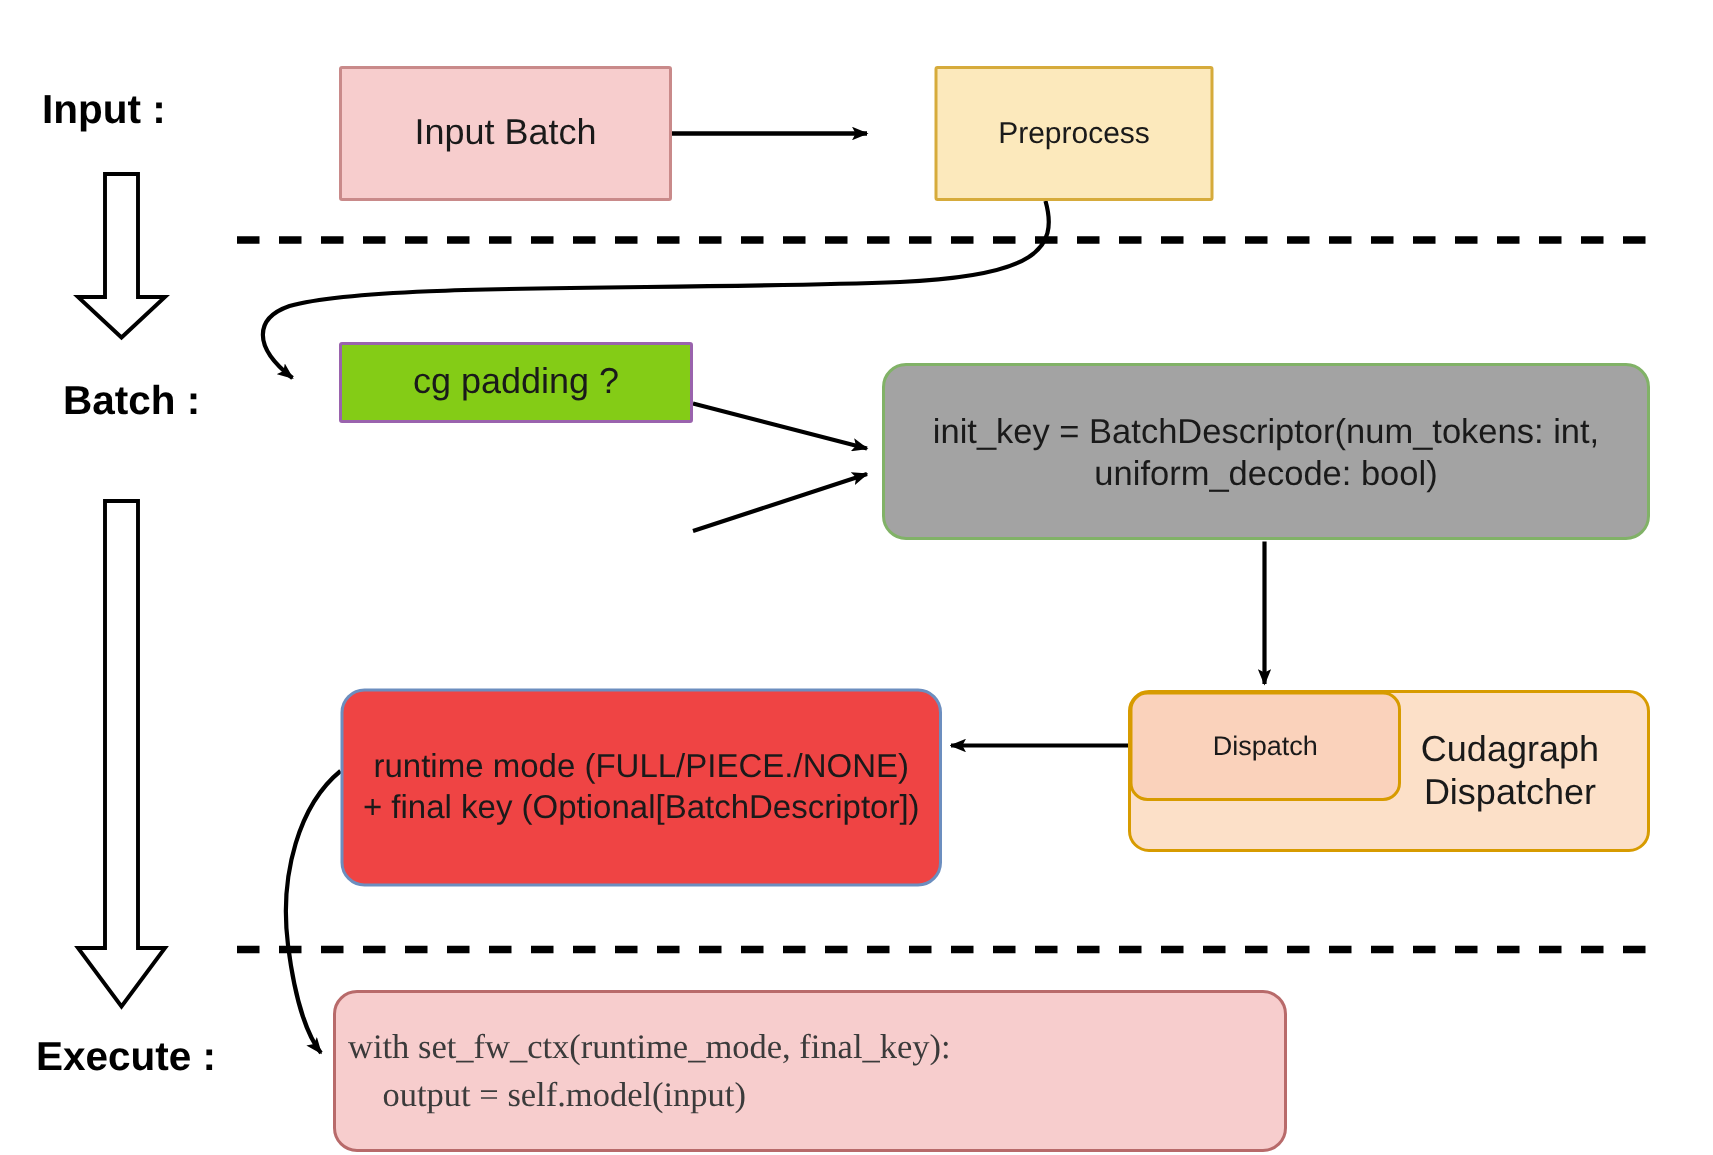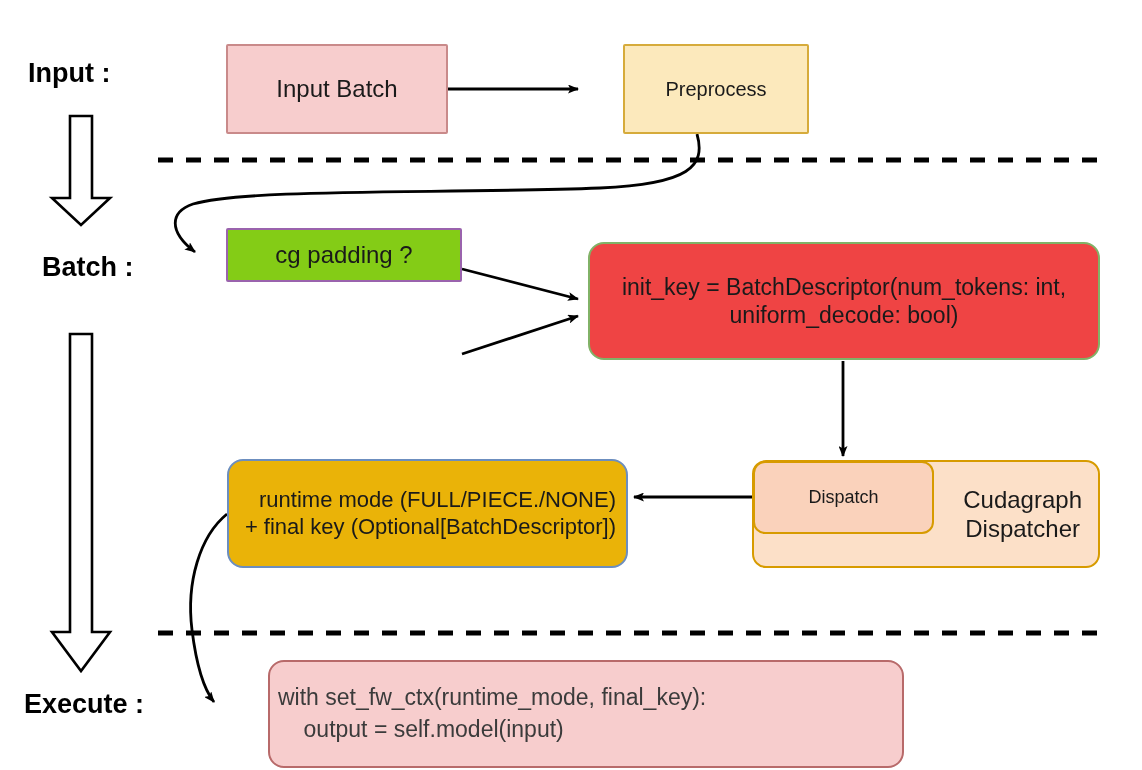--- a/index.html
+++ b/index.html
@@ -28,36 +28,36 @@
     background:#f7cdcd;border-color:#c98a8a;font-size:24px;}
   #node-preprocess{left:586px;top:28px;width:186px;height:90px;
     background:#fce9bc;border-color:#d6ab3b;font-size:20px;margin-left:37px;}
 
   #node-cg-padding{left:226px;top:212px;width:236px;height:54px;
     background:#84cc16;border-color:#9a63ad;font-size:24px;}
   #node-uniform-decode{left:226px;top:296px;width:236px;height:72px;
     background:#e6d3ee;border-color:#9a63ad;font-size:24px;}
 
   #node-init-key{left:588px;top:226px;width:512px;height:118px;
-    background:#ef4444;border-color:#81b267;font-size:23px;border-radius:16px;}
+    background:#a3a3a3;border-color:#81b267;font-size:23px;border-radius:16px;}
 
   #node-cudagraph-dispatcher{left:752px;top:444px;width:348px;height:108px;
     background:#fce0c8;border-color:#d79b00;font-size:24px;border-radius:14px;
     align-items:center;justify-content:flex-end;}
-  #node-cudagraph-dispatcher .txt{padding-right:16px;width:auto;}
+  #node-cudagraph-dispatcher .txt{padding-right:32px;width:auto;}
   #node-dispatch{left:753px;top:445px;width:181px;height:73px;
     background:#fad2bb;border-color:#d79b00;font-size:18px;border-radius:12px;z-index:3;}
 
-  #node-runtime-mode{left:227px;top:443px;width:401px;height:109px;
-    background:#eab308;border-color:#6c8ebf;font-size:22px;border-radius:16px;text-align:right;}
+  #node-runtime-mode{left:227px;top:443px;width:401px;height:132px;
+    background:#ef4444;border-color:#6c8ebf;font-size:22px;border-radius:16px;}
 
   #node-exec-code{left:222px;top:644px;width:636px;height:108px;
     background:#f7cdcd;border-color:#b86a6a;border-radius:16px;
-    font-family:Liberation Sans, sans-serif;font-size:23px;
-    justify-content:flex-start;align-items:center;margin-left:46px;}
+    font-family:Liberation Serif, serif;font-size:23px;
+    justify-content:flex-start;align-items:center;}
   #node-exec-code .txt{text-align:left;white-space:pre;padding-left:8px;
     color:#3b3b3b;line-height:1.38;}
 
   svg#edges{position:absolute;left:0;top:0;width:1142px;height:770px;
     pointer-events:none;overflow:visible;}
 </style>
 </head>
 <body>
 
 <div id="stage">

